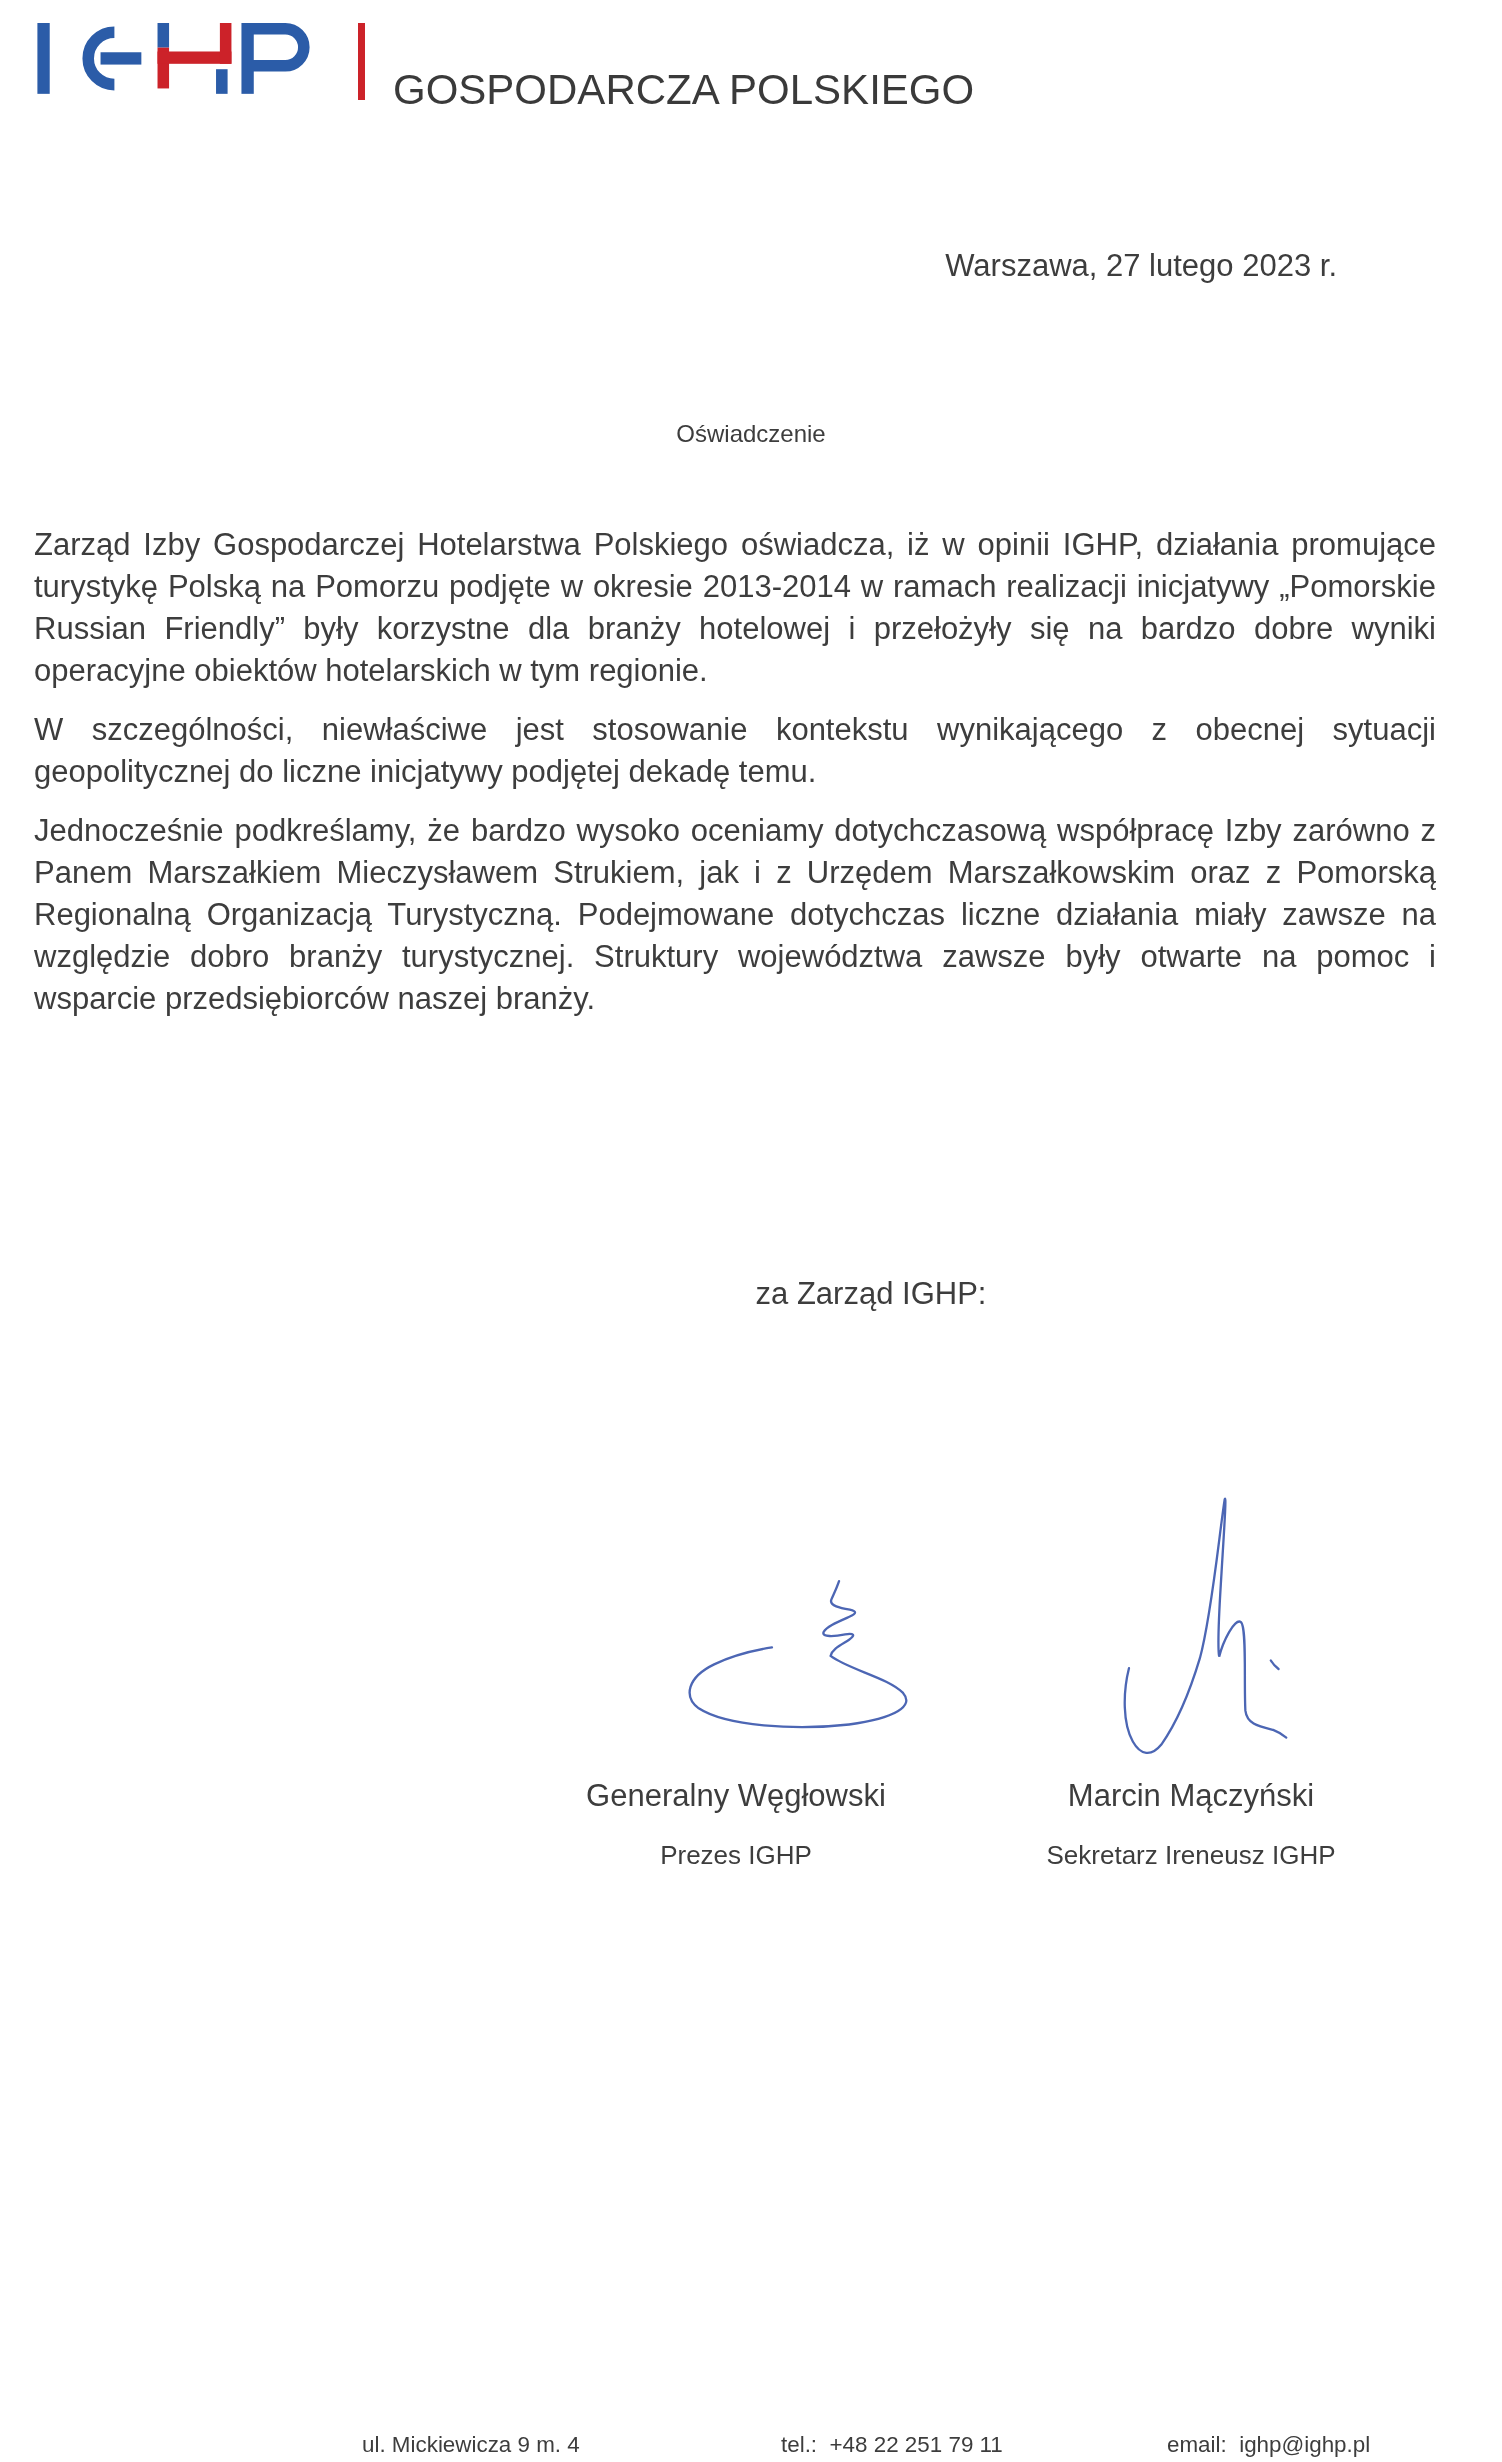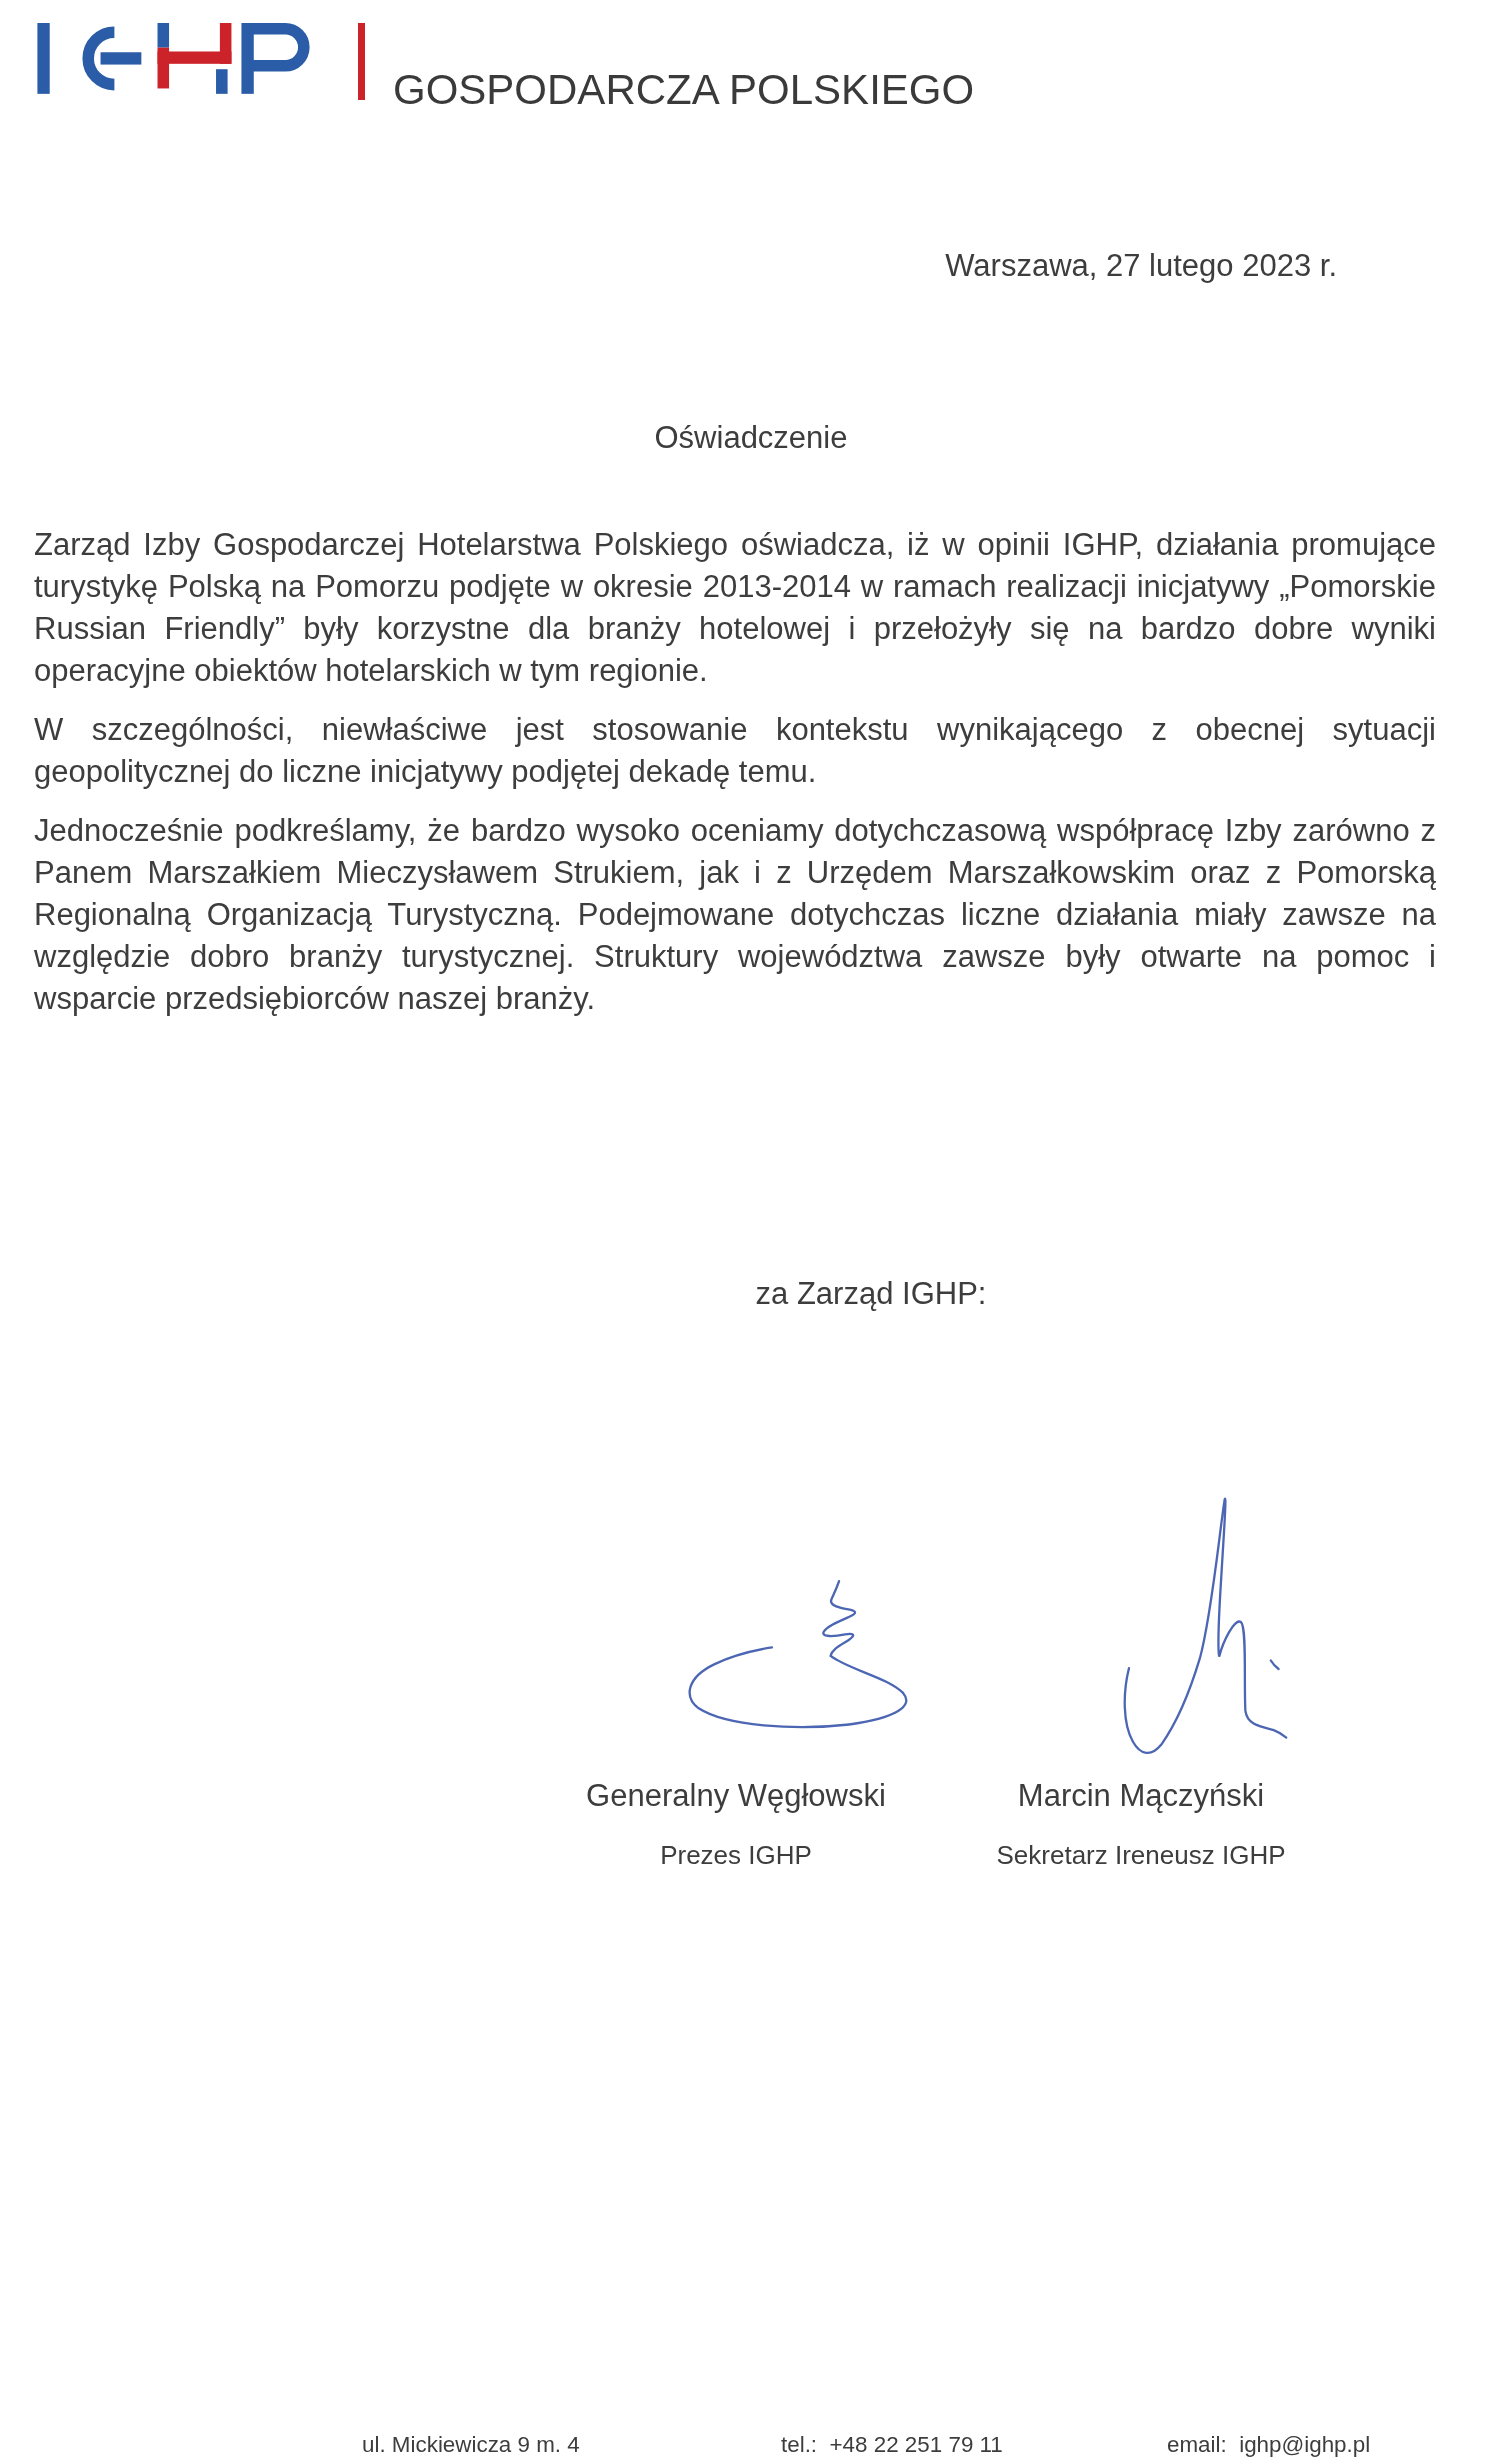--- a/index.html
+++ b/index.html
@@ -15,36 +15,36 @@
   }
   
   .logo-wrap { position: absolute; left: 0; top: 0; width: 964px; height: 154px; }
   .logo-svg { position: absolute; left: 37px; top: 23px; }
   .logo-sep { position: absolute; left: 358px; top: 23px; width: 7px; height: 77px; background: #cc2229; }
   .org-line { position: absolute; left: 393px; font-size: 42px; letter-spacing: 0px; color: #3a3a3a; white-space: nowrap; }
   .org-line1 { top: 12.3px; }
   .org-line2 { top: 66px; }
   
   .dateline { position: absolute; right: 165px; top: 248px; font-size: 31px; white-space: nowrap; margin-left: 33px; }
-  .doc-title { position: absolute; left: 0; right: 0; top: 420px; text-align: center; font-size: 31px; }
+  .doc-title { position: absolute; left: 0; right: 0; top: 420px; text-align: center; font-size: 24px; }
   
   .body-text { position: absolute; left: 34px; top: 524px; width: 1402px; }
   .body-text p {
     margin: 0 0 17px 0;
     font-size: 31px;
     line-height: 42px;
     text-align: justify;
   }
   
   .closing { position: absolute; left: 871px; top: 1276px; transform: translateX(-50%); font-size: 31px; white-space: nowrap; }
   .signatures-svg { position: absolute; left: 656px; top: 1477px; }
   .signer-name { position: absolute; transform: translateX(-50%); top: 1778px; font-size: 31px; white-space: nowrap; }
   .signer-role { position: absolute; transform: translateX(-50%); top: 1840px; font-size: 26px; white-space: nowrap; }
   .signer-left  { left: 736px; }
-  .signer-right { left: 1141px; }
+  .signer-right { left: 1191px; }
   
   .footer { position: absolute; top: 2372px; left: 0; width: 100%; font-size: 22.4px; line-height: 29px; }
   .footer .col { position: absolute; white-space: pre; }
   .footer .col1 { left: 362px; }
   .footer .col2 { left: 781px; }
   .footer .col3 { left: 1167px; }
 </style>
 </head>
 <body>
 

